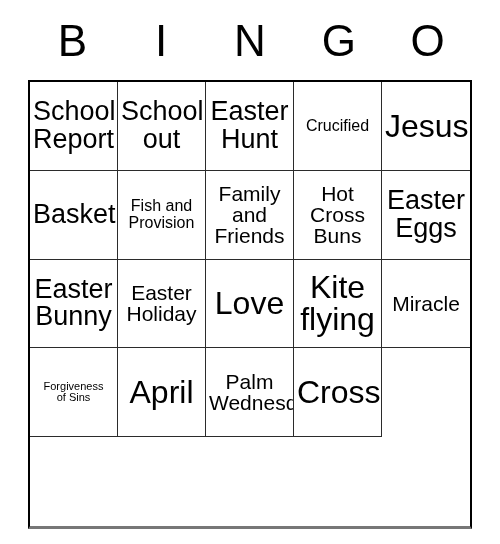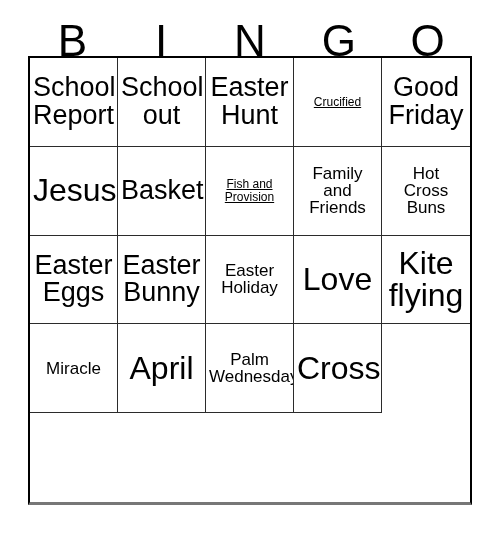--- a/index.html
+++ b/index.html
@@ -41,21 +41,21 @@
     line-height: 46px;
     font-weight: 400;
     letter-spacing: 0px;
     color: #000000;
   }
 
   
   .grid {
     position: absolute;
     left: 28px;
-    top: 56px;
+    top: 80px;
     width: 444px;
     height: 449px;
     box-sizing: border-box;
     border: 2px solid #000000;
     border-bottom: 3px solid #777777;
     display: grid;
     grid-template-columns: repeat(5, 1fr);
     grid-template-rows: repeat(5, 1fr);
     background: #ffffff;
   }
@@ -80,22 +80,22 @@
     display: block;
     width: 100%;
     line-height: 1.02;
     color: #000000;
     white-space: pre-line;
   }
 
   
   .fs-xl   { font-size: 32px; }
   .fs-lg   { font-size: 27px; }
-  .fs-md   { font-size: 17px; }
-  .fs-sm   { font-size: 12px; text-decoration: underline; }
+  .fs-md   { font-size: 21px; }
+  .fs-sm   { font-size: 16px; }
   .fs-xs   { font-size: 11px; }
 </style>
 </head>
 <body>
 
 <div class="card">
 
   <div class="header-row">
     <div class="header-cell">B</div>
     <div class="header-cell">I</div>
@@ -112,24 +112,20 @@
       <div class="cell">
         <span class="cell-text fs-lg">School
 out</span>
       </div>
       <div class="cell">
         <span class="cell-text fs-lg">Easter
 Hunt</span>
       </div>
       <div class="cell">
         <span class="cell-text fs-sm">Crucified</span>
-      </div>
-      <div class="cell">
-        <span class="cell-text fs-lg">Good
-Friday</span>
       </div>
       <div class="cell">
         <span class="cell-text fs-xl">Jesus</span>
       </div>
       <div class="cell">
         <span class="cell-text fs-lg">Basket</span>
       </div>
       <div class="cell">
         <span class="cell-text fs-sm">Fish and
 Provision</span>
@@ -160,20 +156,24 @@
         <span class="cell-text fs-xl">Love</span>
       </div>
       <div class="cell">
         <span class="cell-text fs-xl">Kite
 flying</span>
       </div>
       <div class="cell">
         <span class="cell-text fs-md">Miracle</span>
       </div>
       <div class="cell">
+        <span class="cell-text fs-xs">Forgiveness
+of Sins</span>
+      </div>
+      <div class="cell">
         <span class="cell-text fs-xl">April</span>
       </div>
       <div class="cell">
         <span class="cell-text fs-md">Palm
 Wednesday</span>
       </div>
       <div class="cell">
         <span class="cell-text fs-xl">Cross</span>
       </div>
     </div>

